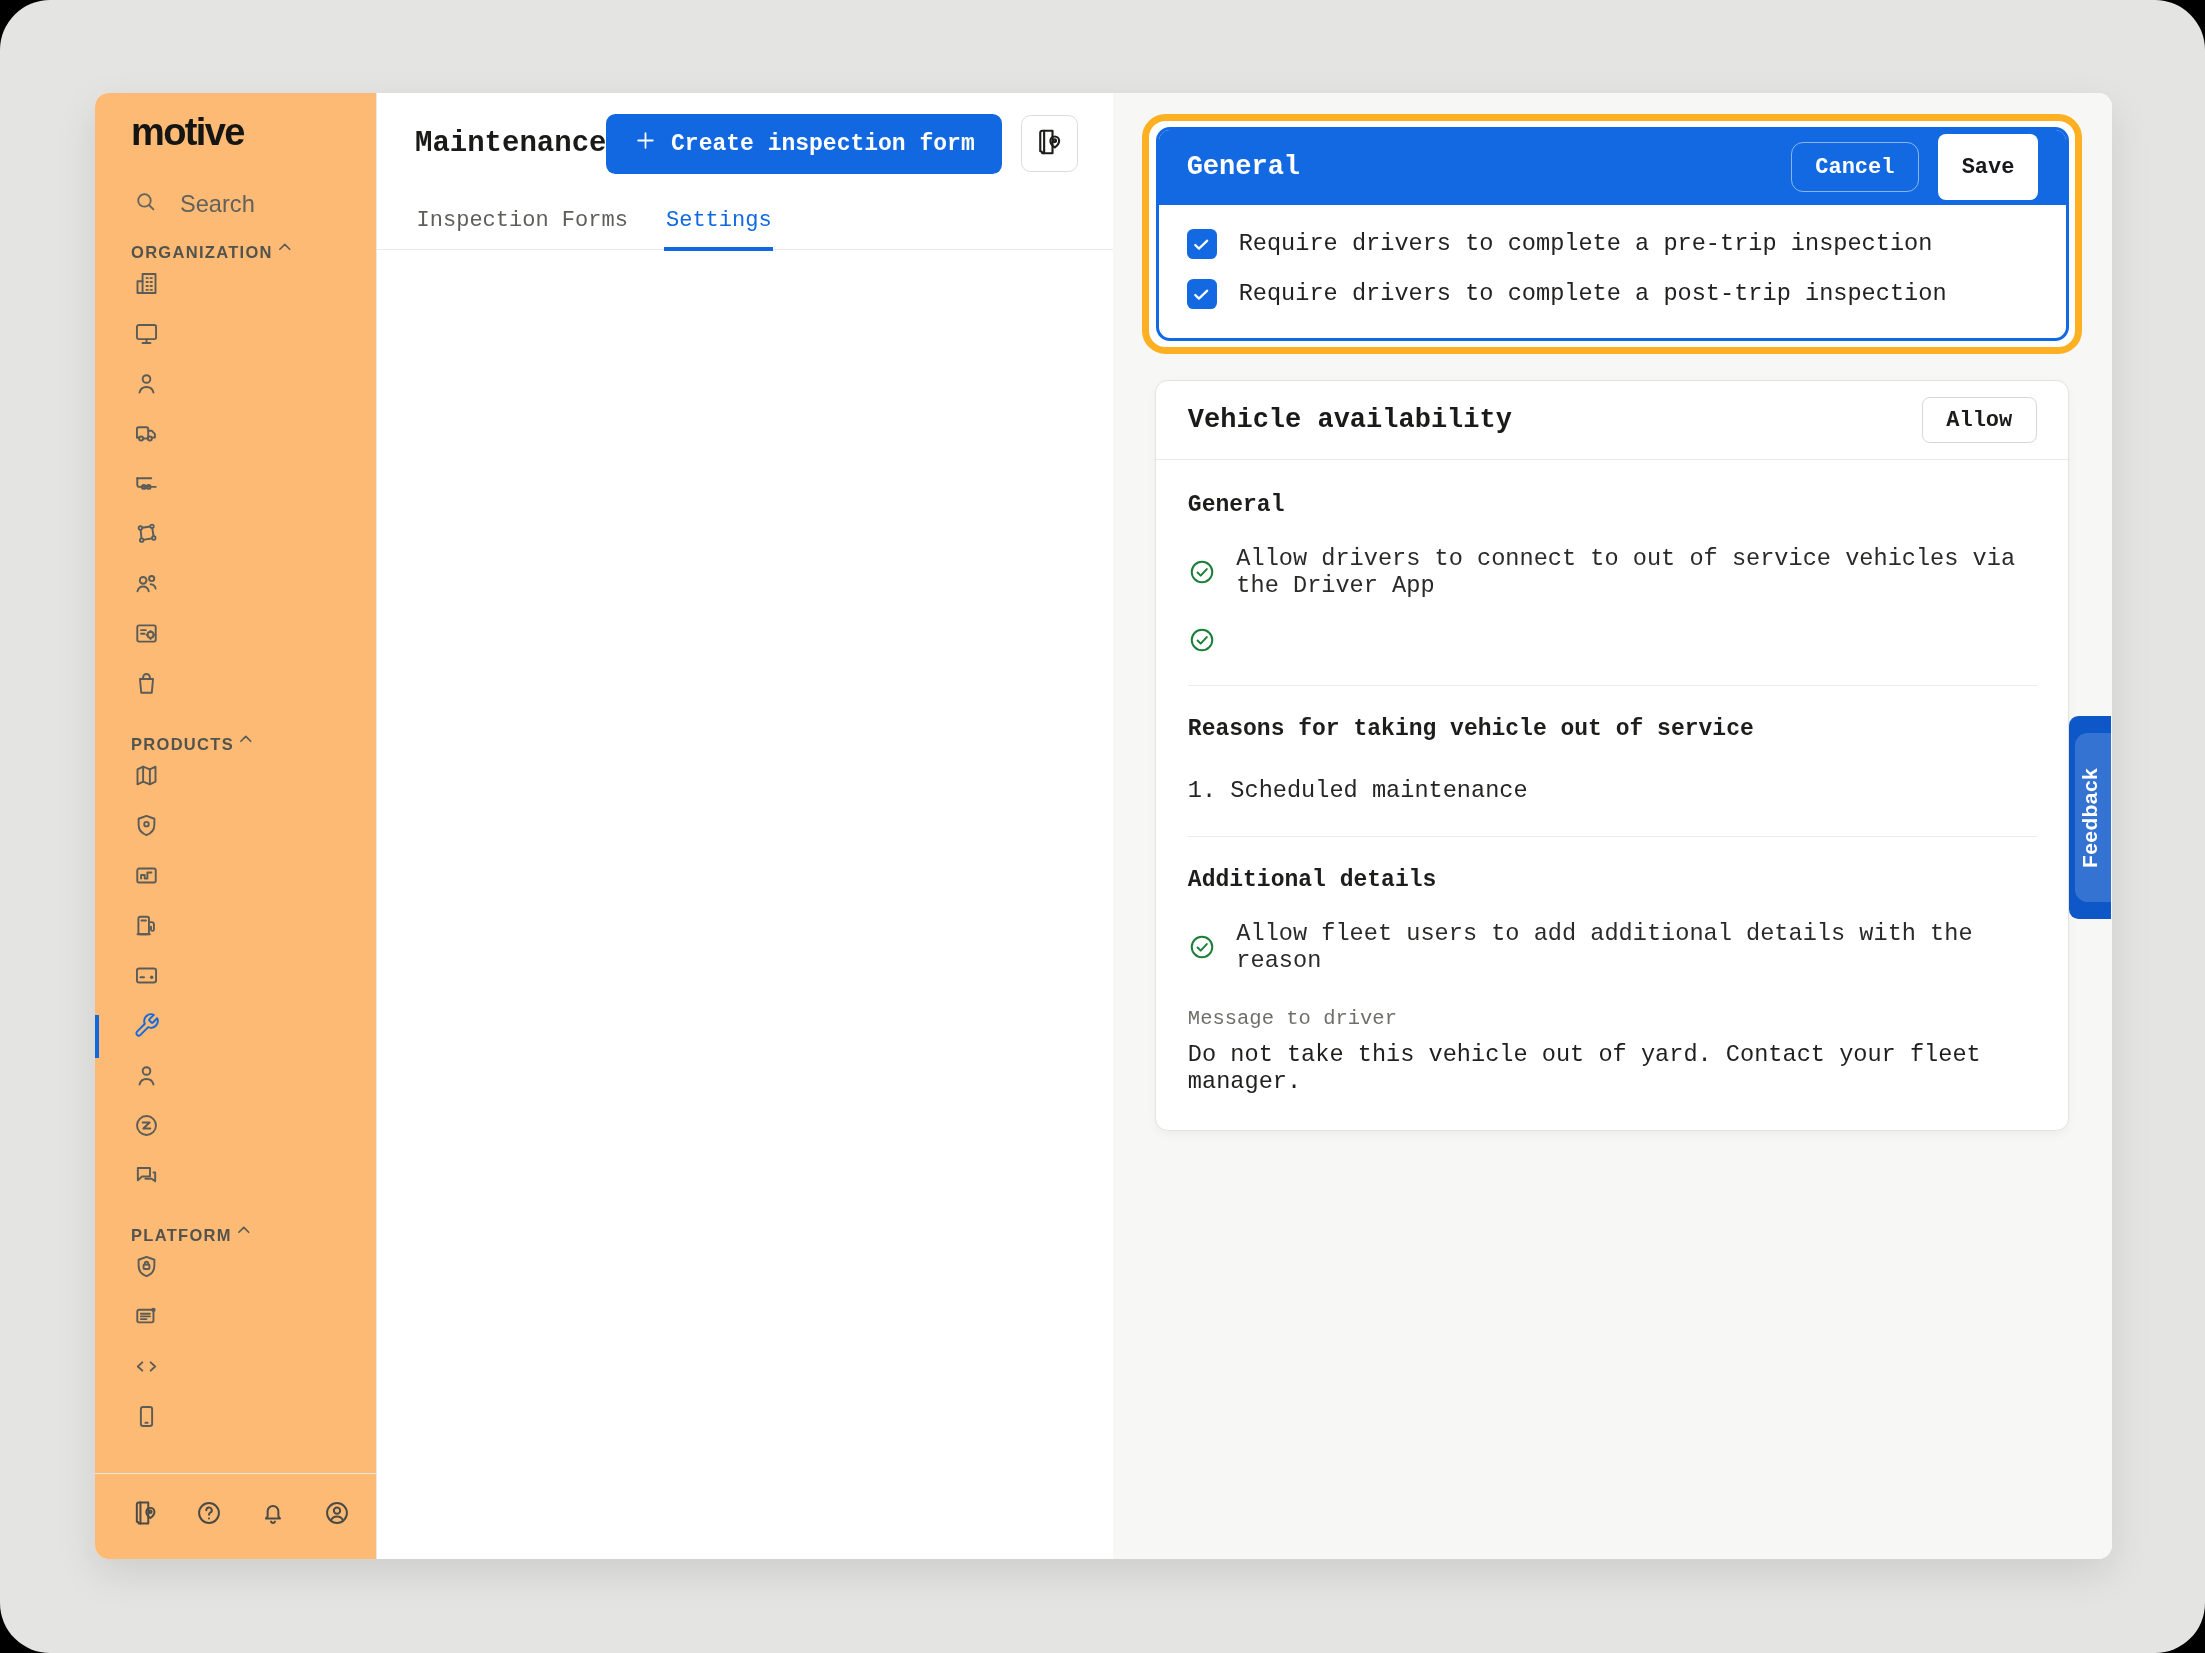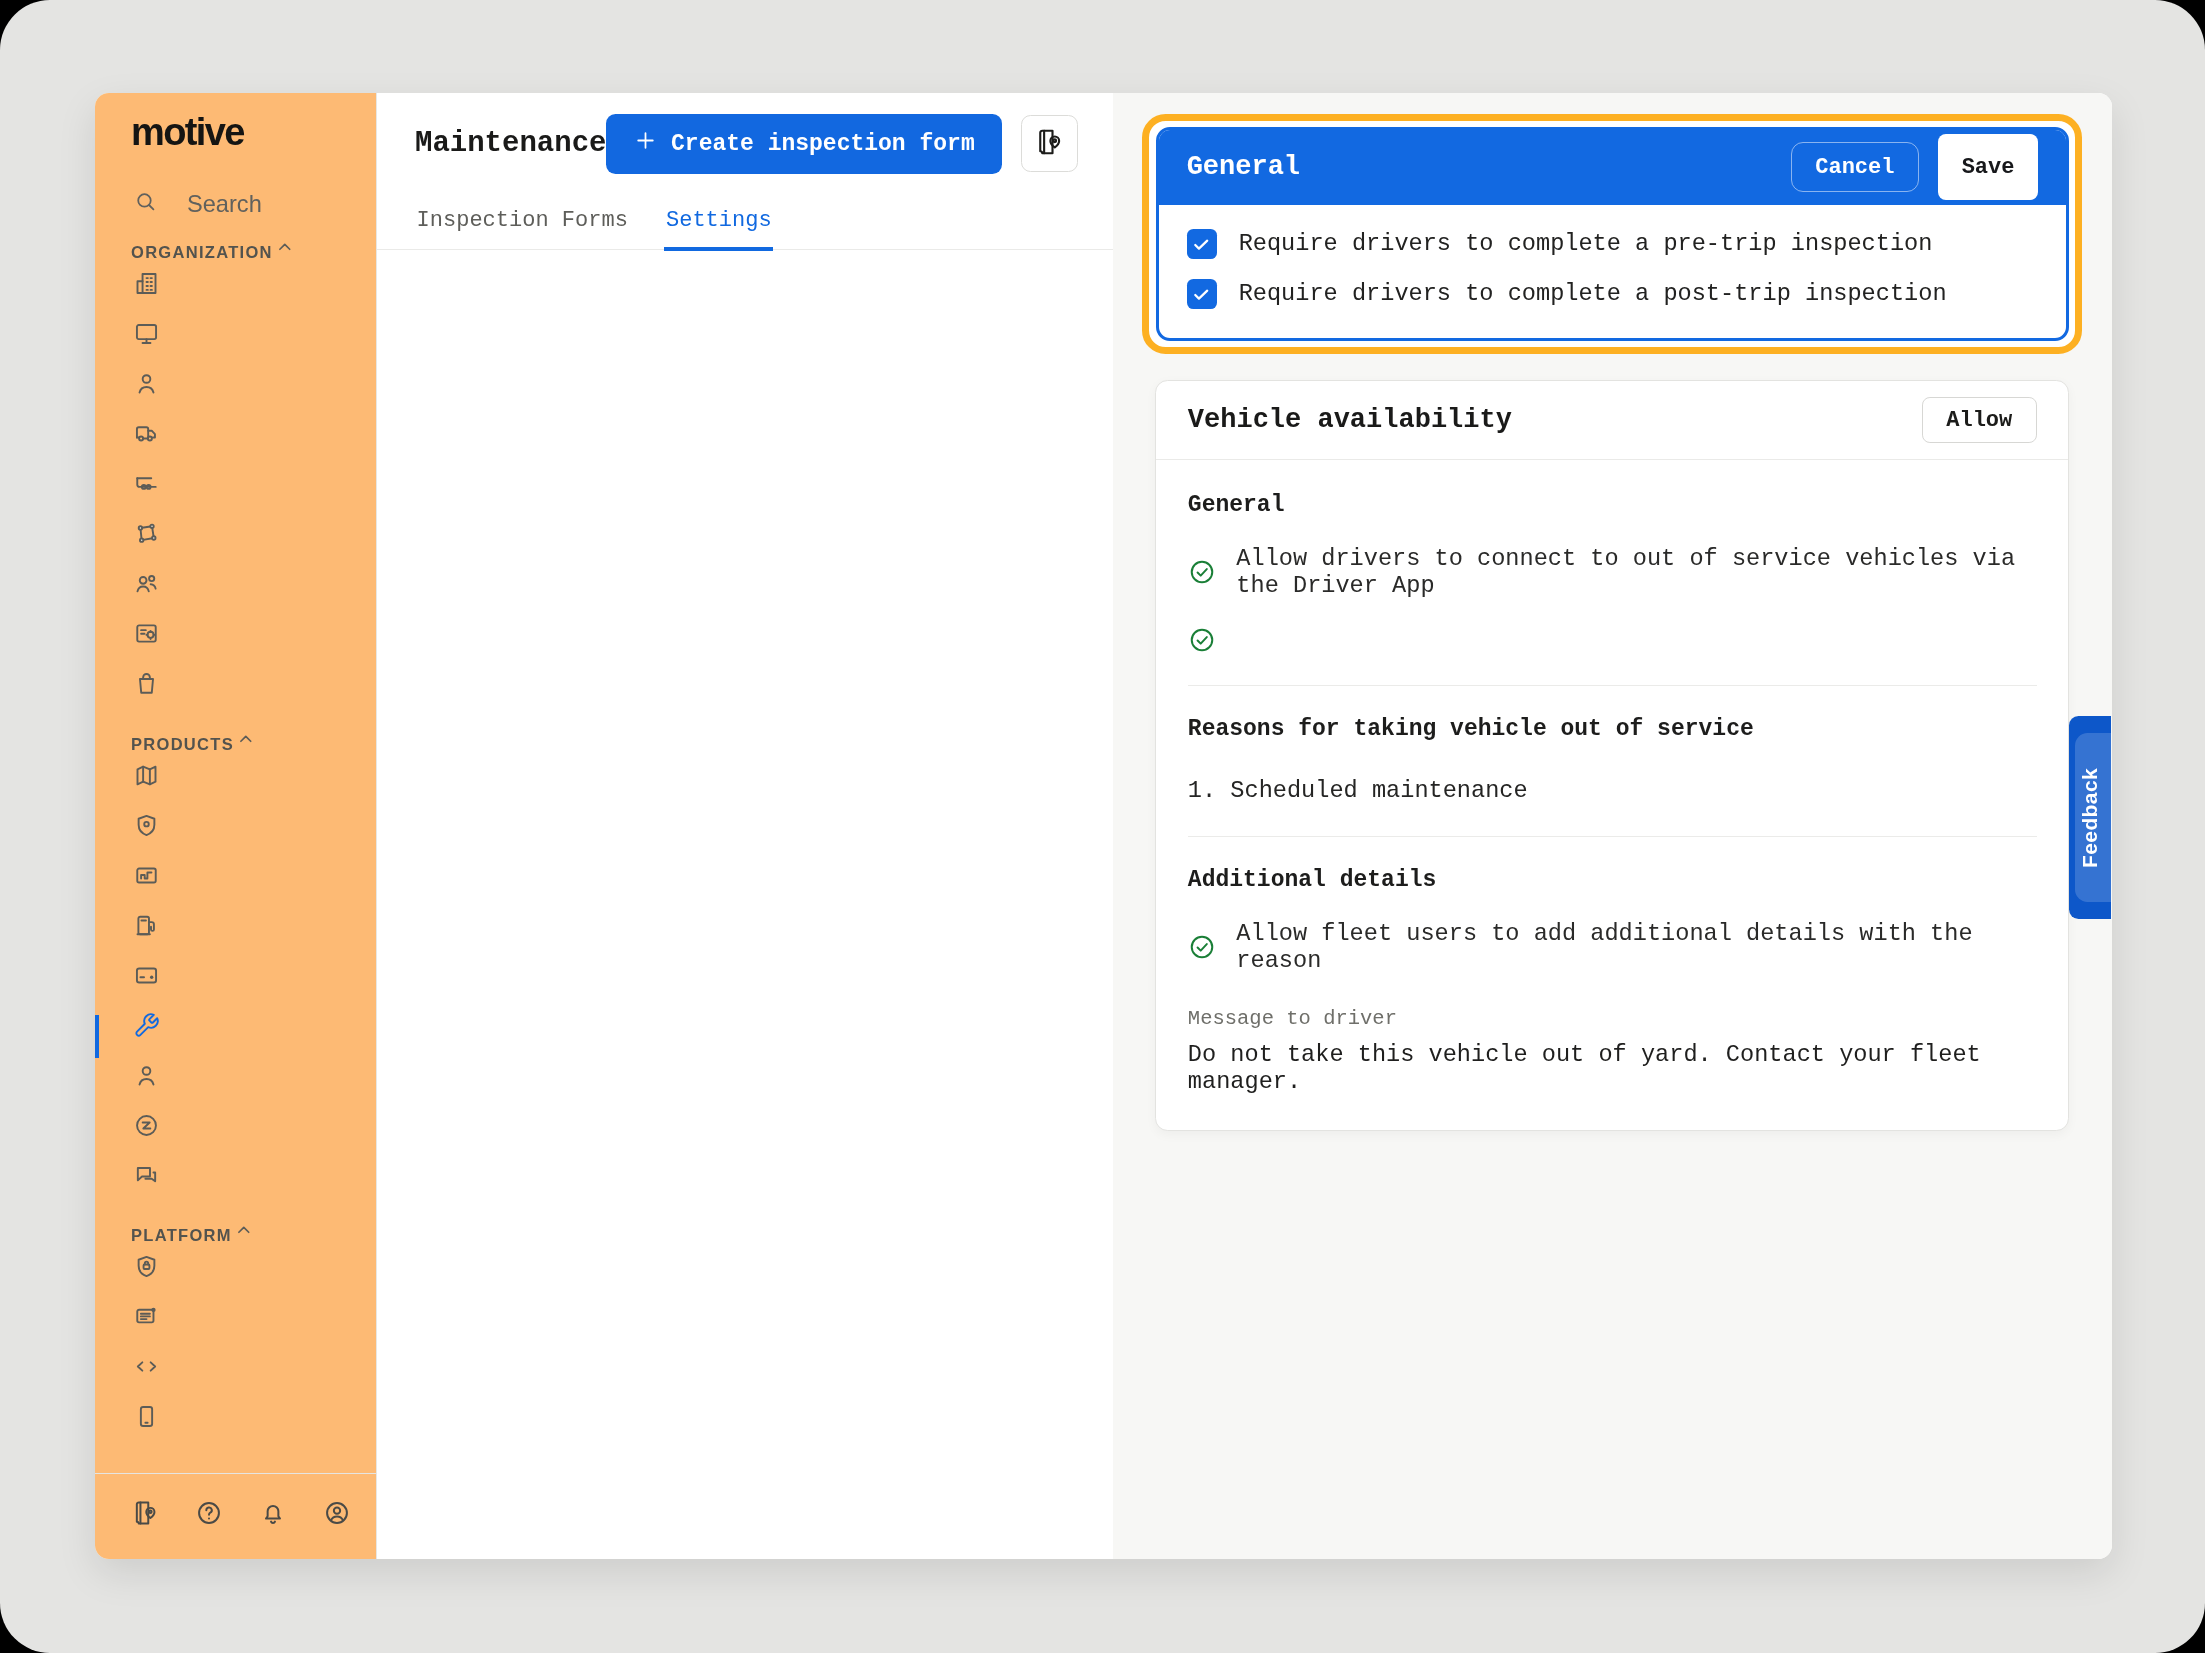--- a/index.html
+++ b/index.html
@@ -10,21 +10,21 @@
 
   .app-window { position:absolute; left:95px; top:93px; width:2017px; height:1466px;
     background:#fff; border-radius:14px; overflow:hidden; display:flex;
     box-shadow:0 14px 39px rgba(0,0,0,.10); }
 
   
   .sidebar { width:282px; min-width:282px; background:#fdba74; border-right:1.6px solid #e7e7e4;
     display:flex; flex-direction:column; position:relative; color:#454542; }
   .logo { height:79px; display:flex; align-items:center; padding-left:36px;
     font-size:38px; font-weight:800; letter-spacing:-1.6px; color:#151513; }
-  .search-row { margin-top:7px; height:50px; display:flex; align-items:center; gap:29px;
+  .search-row { margin-top:7px; height:50px; display:flex; align-items:center; gap:22px;
     padding-left:38px; color:#61615d; font-size:23.6px; cursor:pointer; }
   .search-row svg { width:25px; height:25px; }
   .nav-scroll { flex:1; overflow:hidden; }
   .section-label { margin-top:6.3px; height:35px; display:flex; align-items:center;
     padding:0 31.5px 0 36px; }
   .section-label span.txt { font-size:16.5px; font-weight:700; letter-spacing:1.3px; color:#53534e; flex:1; }
   .section-label svg { width:23.6px; height:23.6px; color:#5c5c57; }
   .s-item { height:50px; display:flex; align-items:center; gap:19.7px; padding-left:38px;
     font-size:23.6px; color:#454542; position:relative; cursor:pointer; }
   .s-item svg { width:27px; height:27px; color:#5c5c57; flex:none; }

